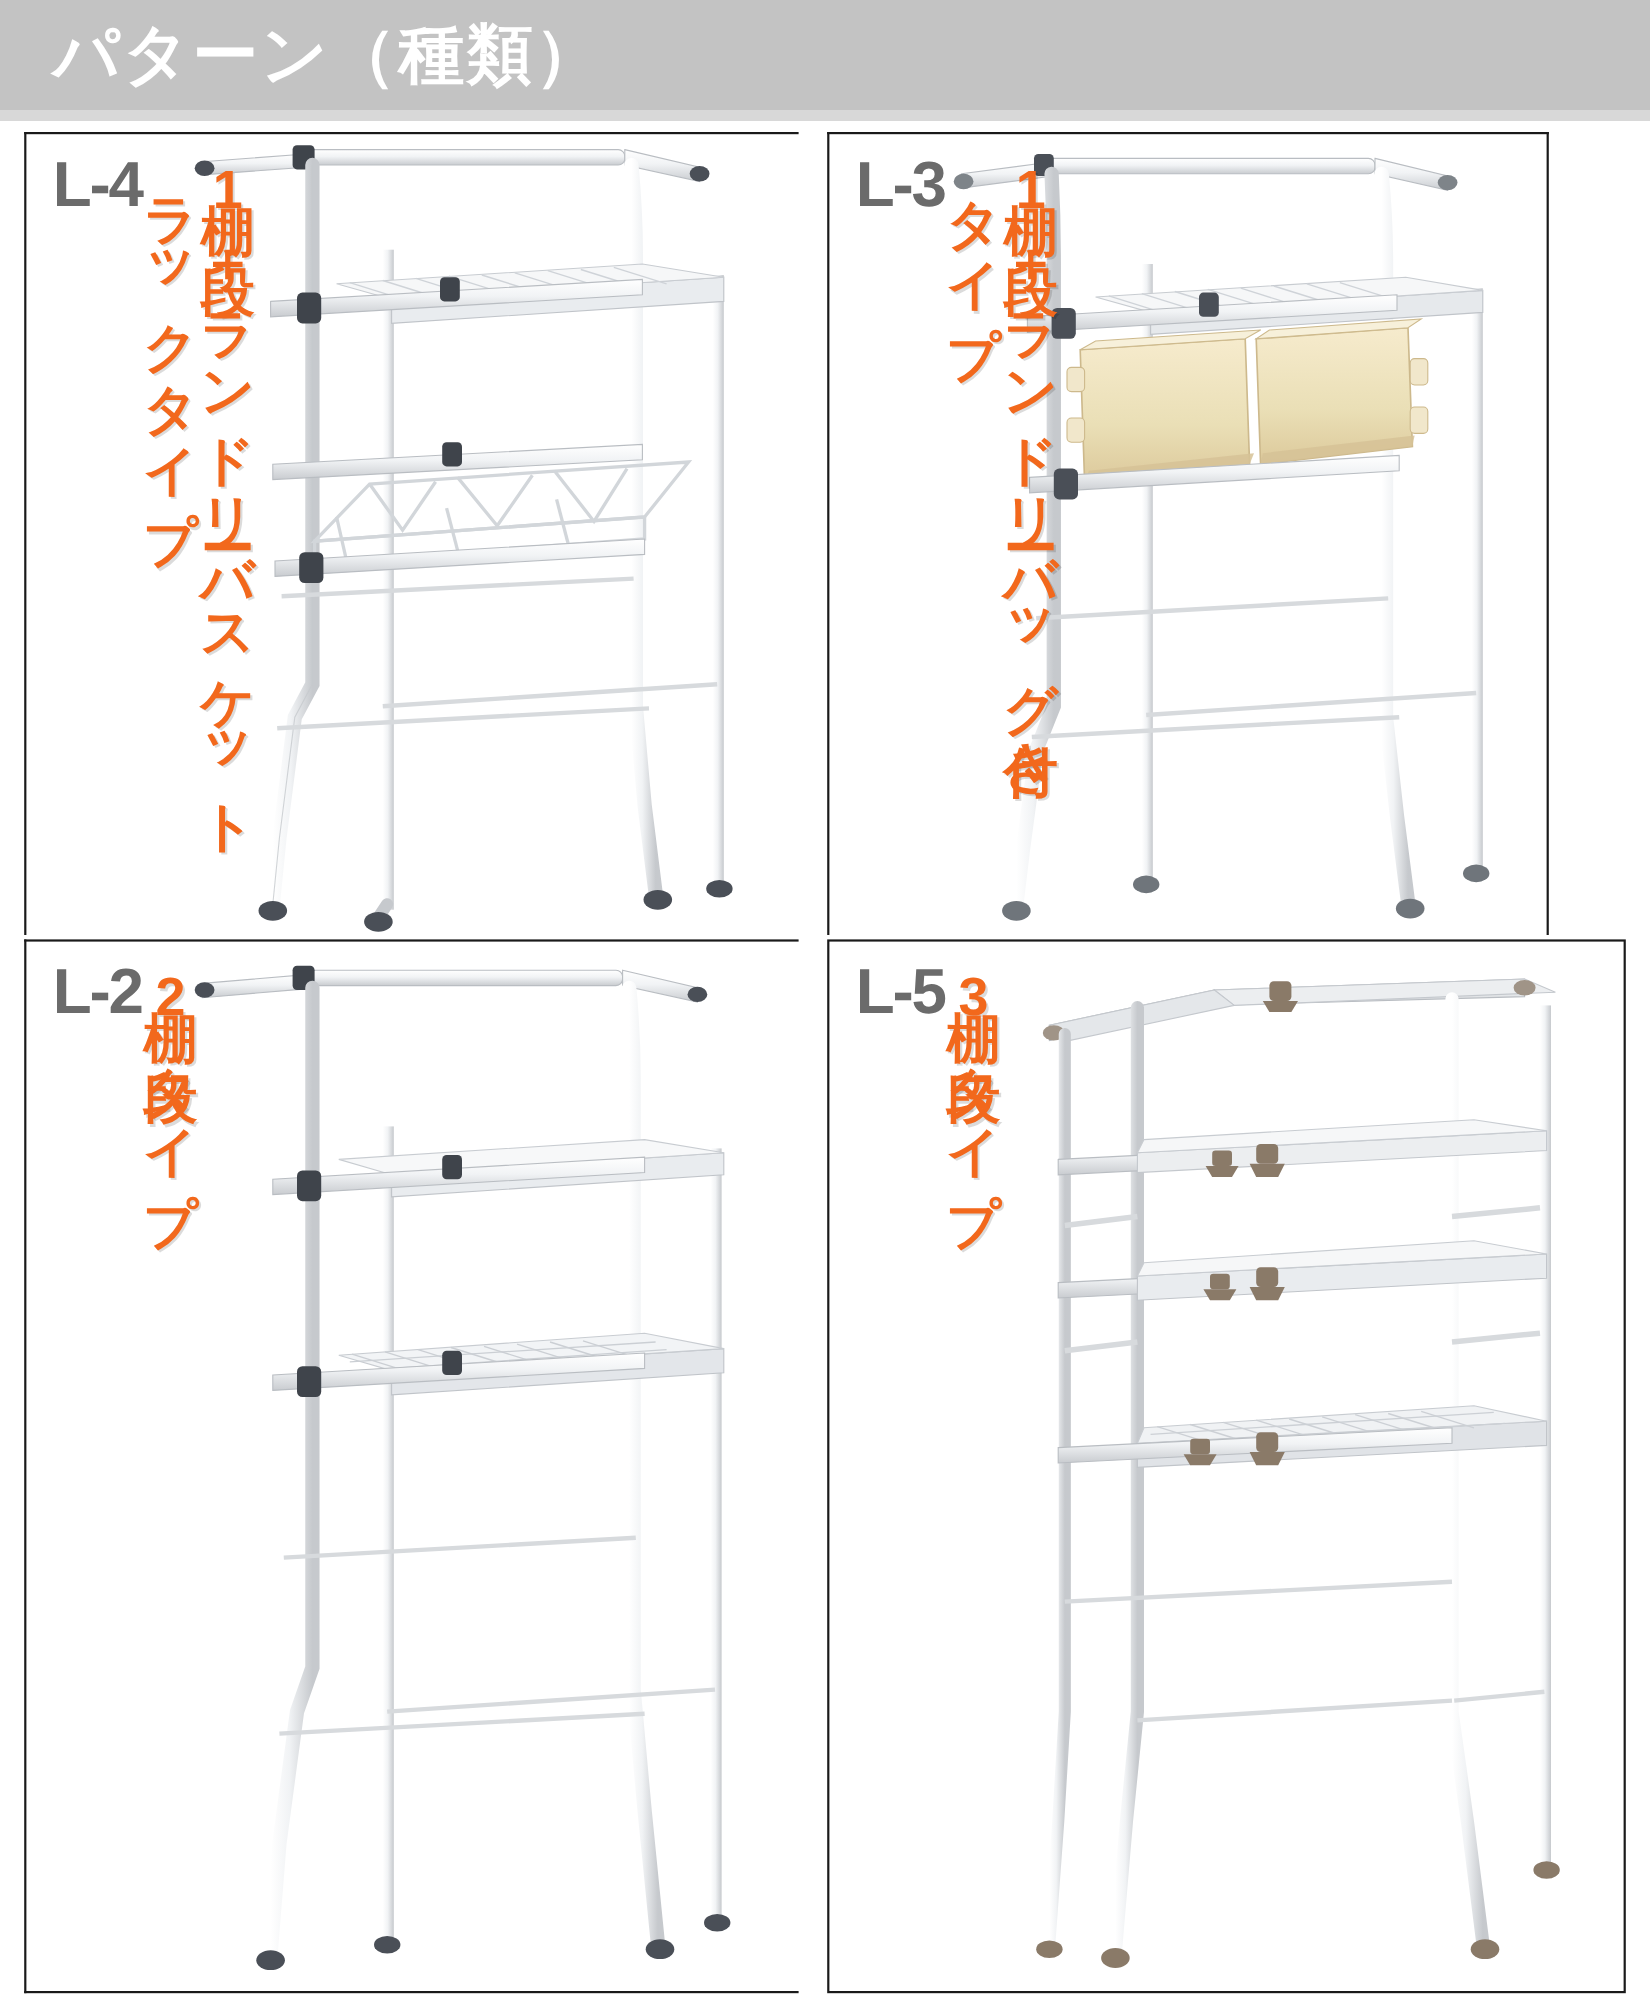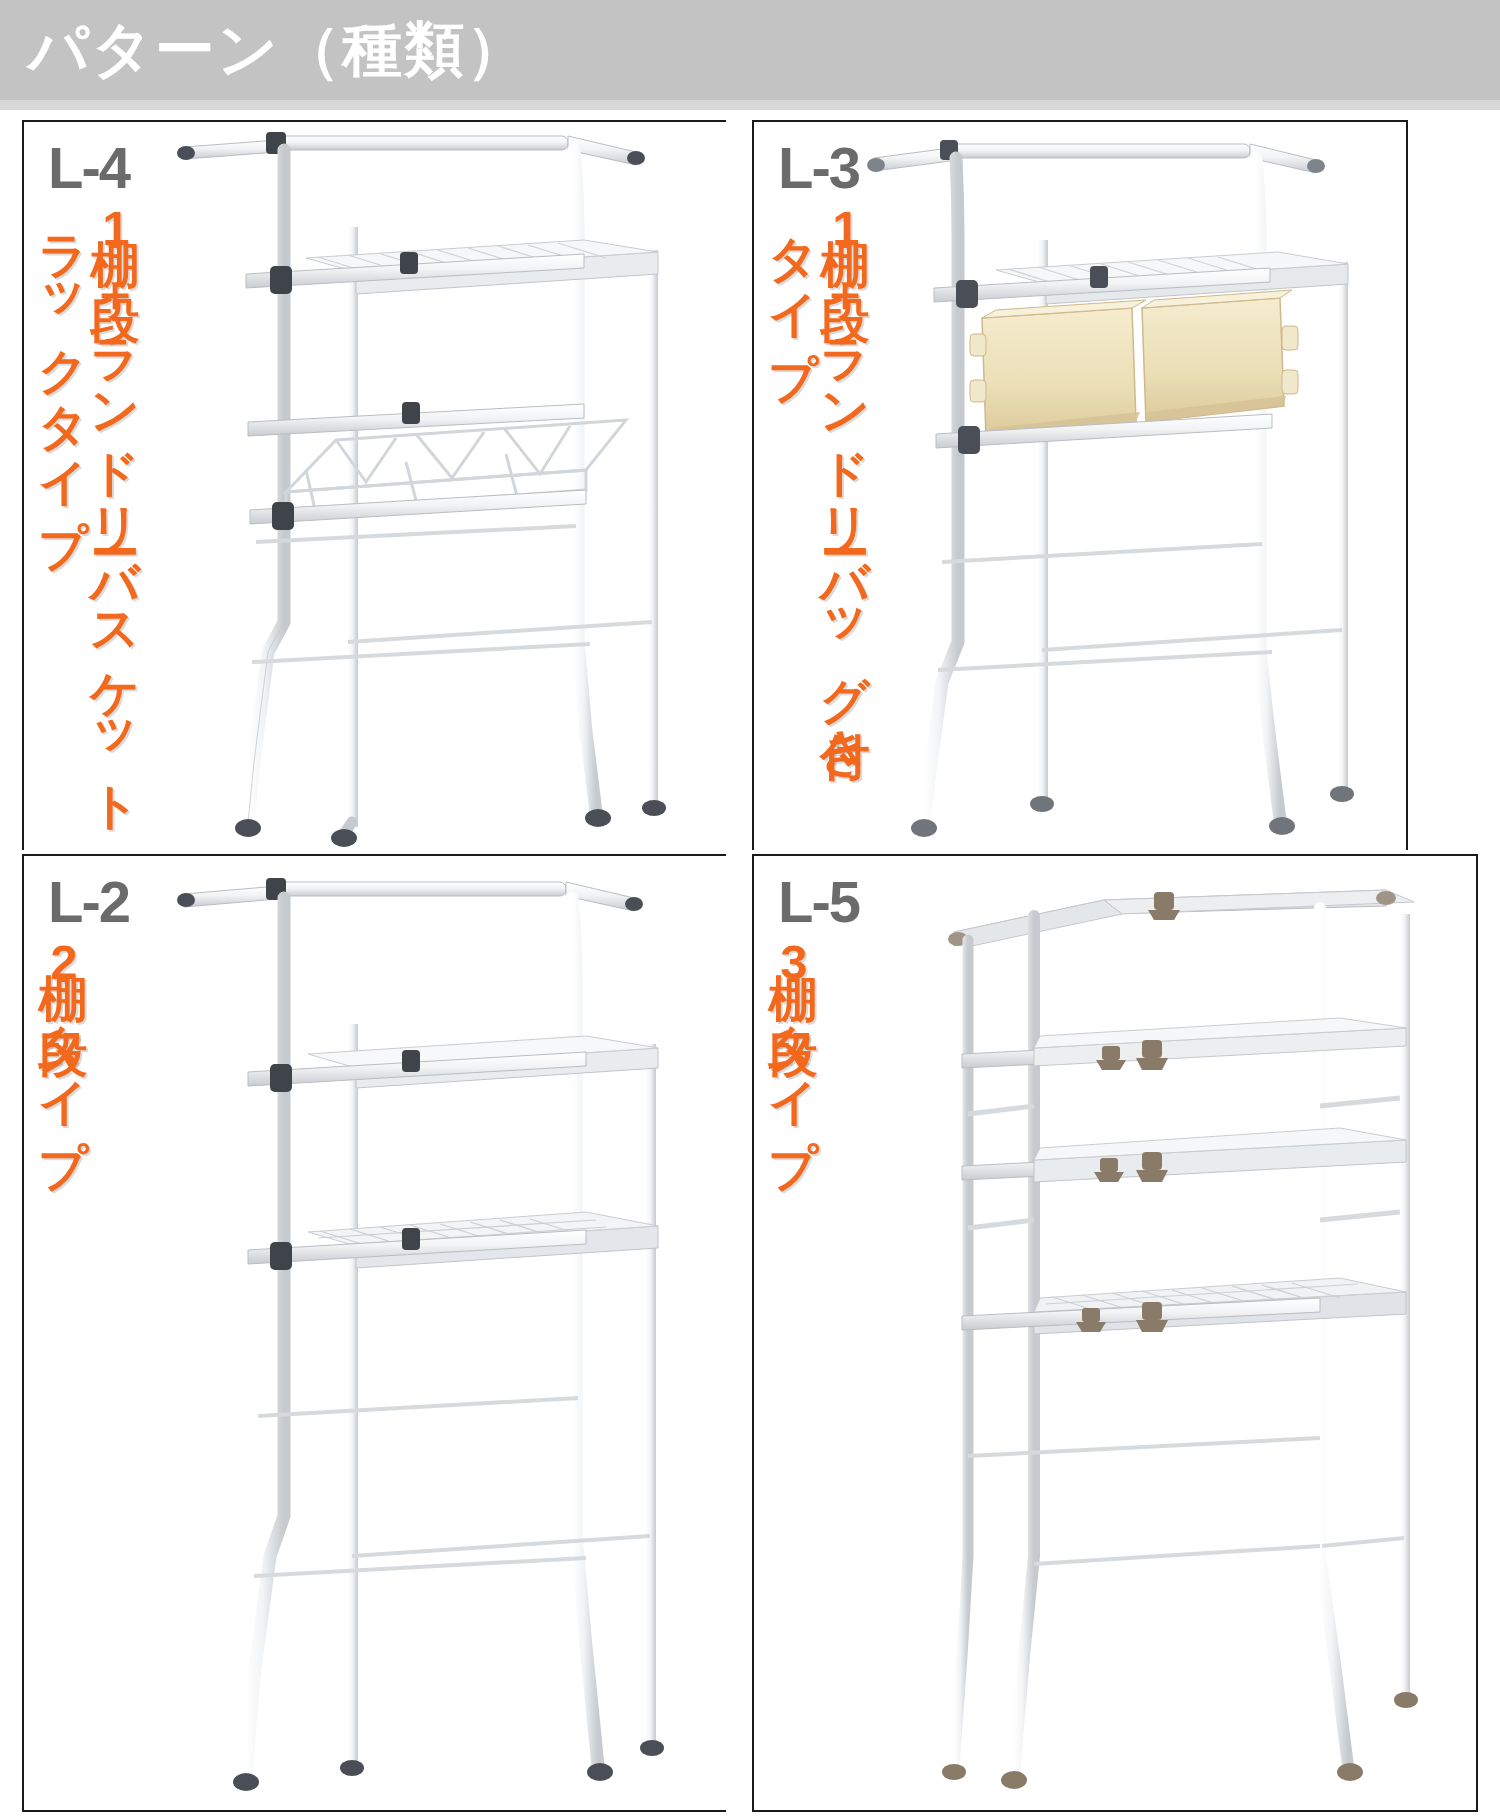--- a/index.html
+++ b/index.html
@@ -9,21 +9,21 @@
     font-family: "Liberation Sans", "DejaVu Sans", sans-serif;
     overflow: hidden;
   }
   .page { position: relative; width: 1500px; height: 1820px; background:#fff; }
 
   
   .header-band {
     position: absolute; left: 0; top: 0;
     width: 1500px; height: 100px;
     background: #c3c3c3;
-    display: flex; align-items: center;
+    display: flex; align-items: center; padding-left: 20px;
   }
   .header-title {
     margin-left: 28px;
     color: #ffffff;
     font-size: 60px;
     font-weight: 700;
     letter-spacing: 2px;
     line-height: 1;
   }
   .header-underline {
@@ -46,21 +46,21 @@
   .panel.tl { left: 22px;  top: 8px;   width: 704px; height: 730px; border-right:none; border-bottom:none;}
   .panel.tr { left: 752px; top: 8px;   width: 656px; height: 730px; border-bottom:none;}
   .panel.bl { left: 22px;  top: 742px; width: 704px; height: 958px; border-right:none;}
   .panel.br { left: 752px; top: 742px; width: 726px; height: 958px; padding-left: 37px;}
 
   
   .label-block {
     position: absolute;
     left: 14px; top: 18px;
     display: flex;
-    flex-direction: column;
+    flex-direction: row;
     align-items: flex-start;
     z-index: 5;
   }
   .model-code {
     color: #6b6b6b;
     font-size: 58px;
     font-weight: 700;
     line-height: 0.95;
     letter-spacing: -2px;
     margin-left: 10px;

